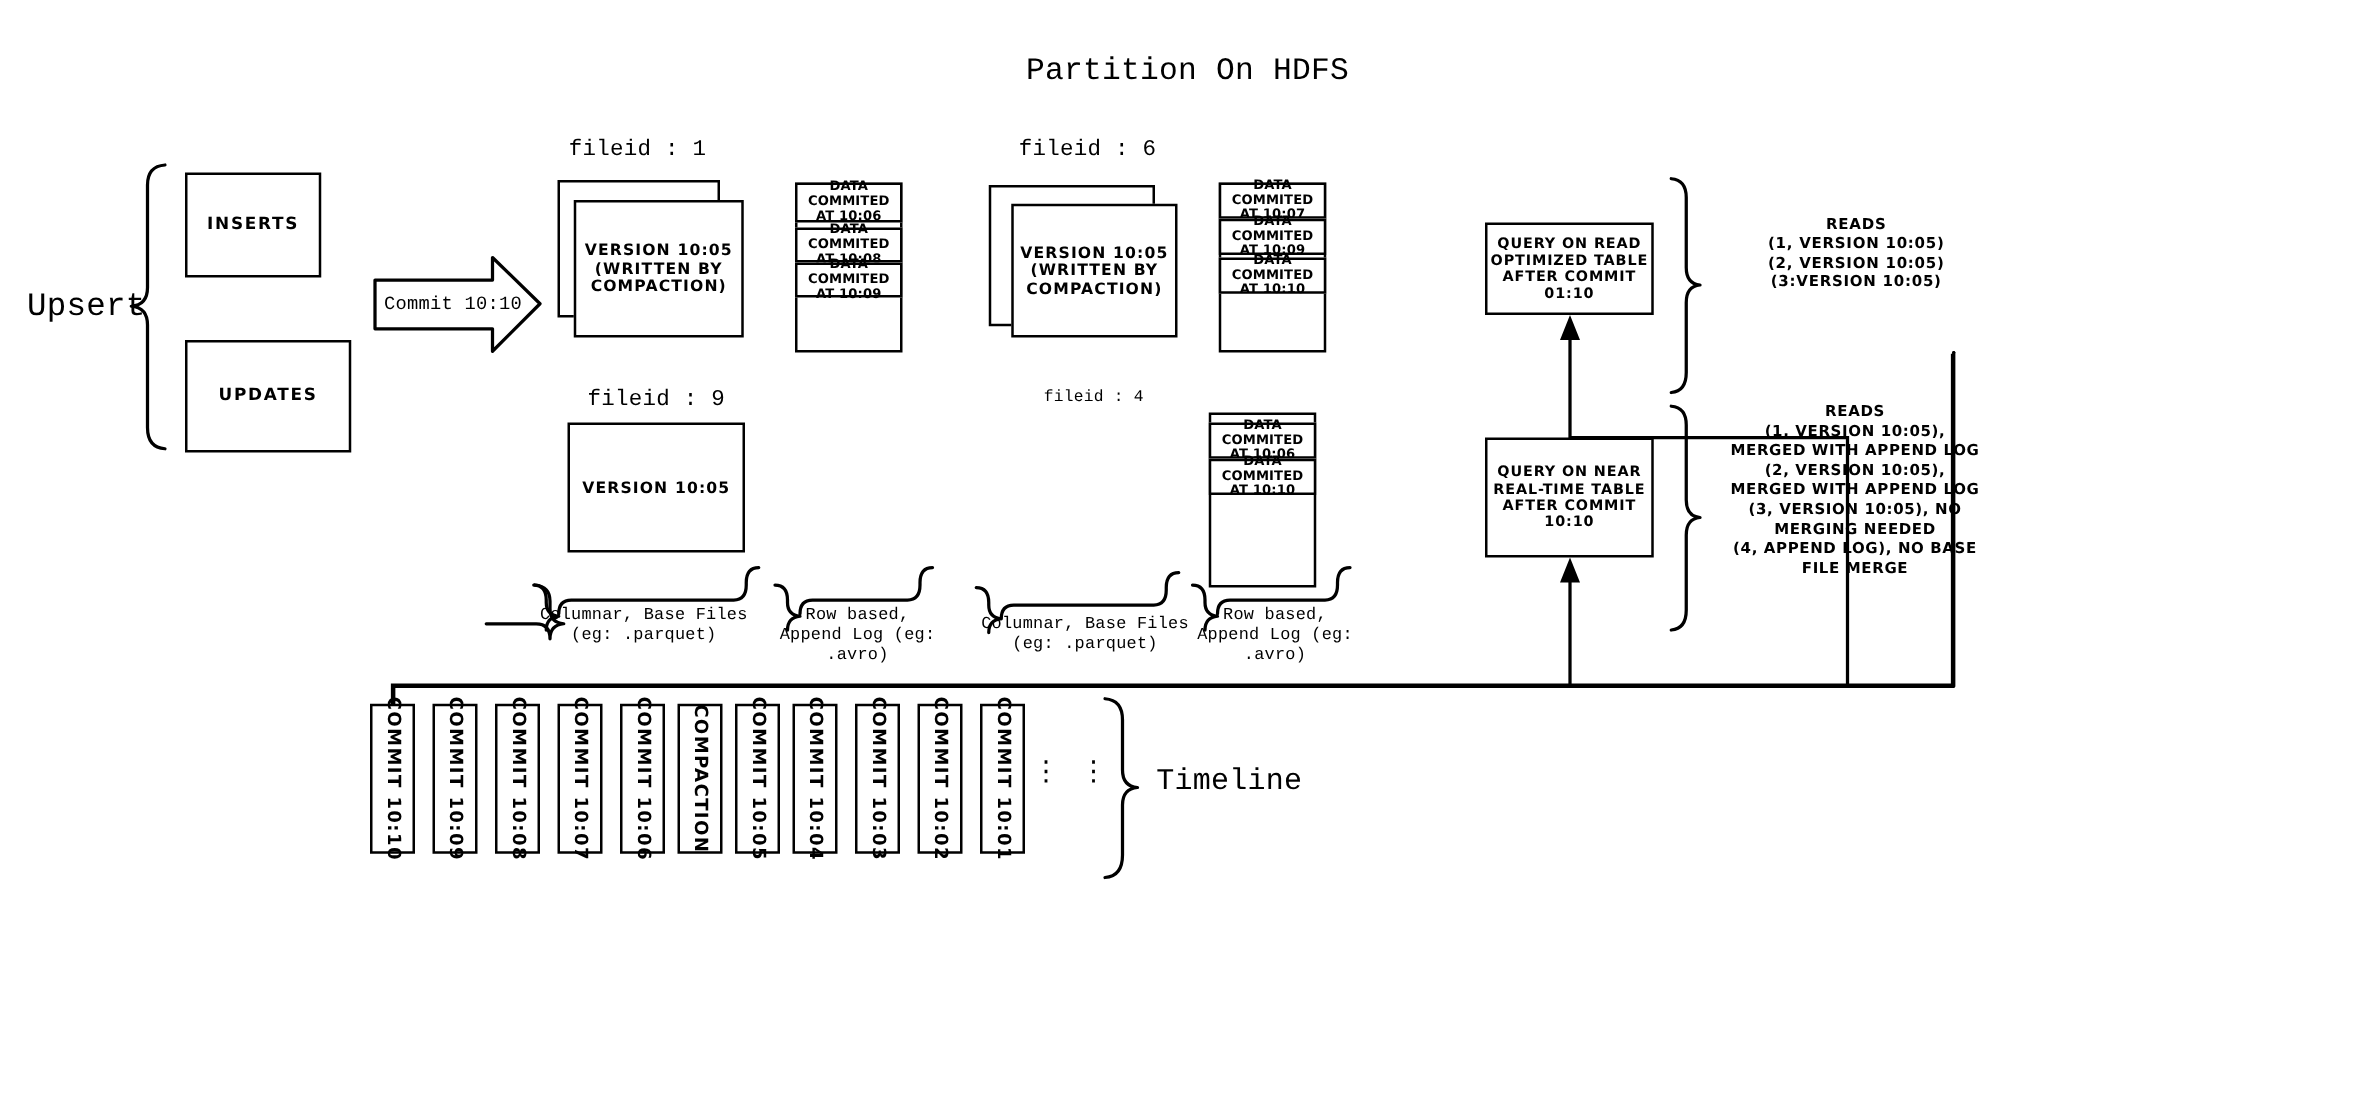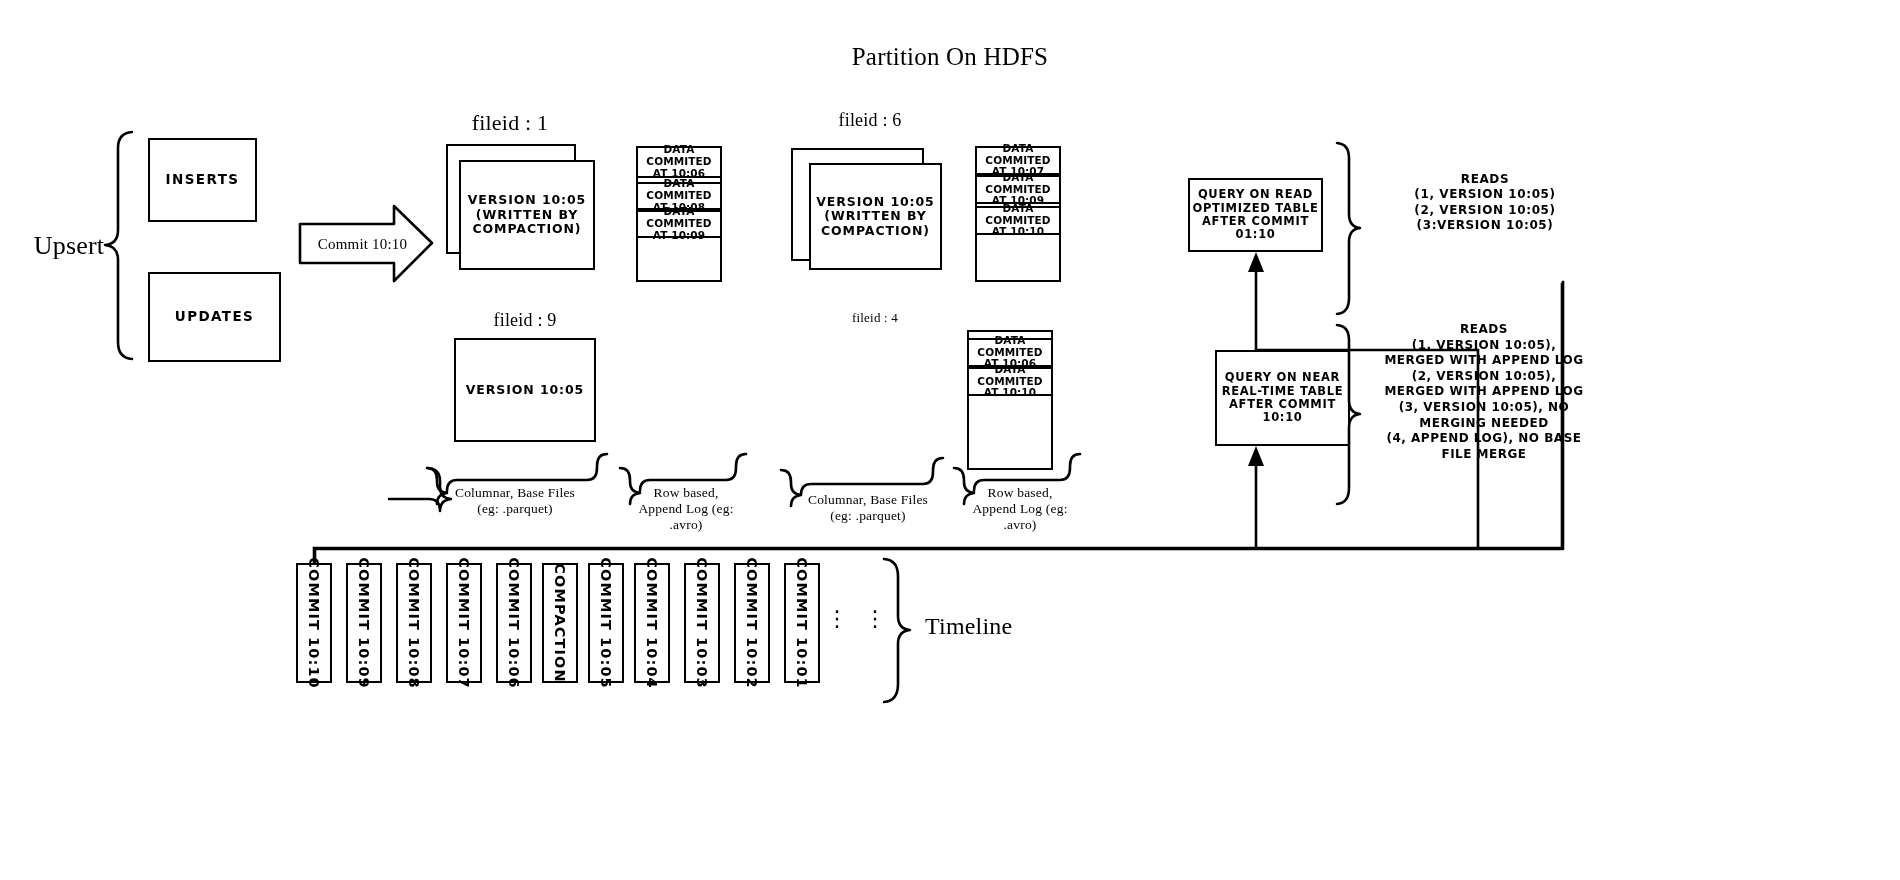--- a/index.html
+++ b/index.html
@@ -6,21 +6,21 @@
   body{width:1900px;height:880px;position:relative;overflow:hidden;
        font-family:"Liberation Sans",sans-serif;color:#000;}
   .stage{position:absolute;left:0;top:0;width:1900px;height:880px;}
   .box{position:absolute;box-sizing:border-box;border:2.5px solid #000;background:#fff;
        display:flex;align-items:center;justify-content:center;text-align:center;}
   .lbl{position:absolute;box-sizing:border-box;text-align:center;white-space:pre-line;}
 
   
   .marker{font-family:"DejaVu Sans",sans-serif;font-weight:bold;letter-spacing:.4px;
           line-height:1.16;}
-  .thin{font-family:Liberation Serif, serif;font-weight:400;letter-spacing:.2px;
+  .thin{font-family:Liberation Mono, monospace;font-weight:400;letter-spacing:.2px;
         line-height:1.2;}
   svg.ovl{position:absolute;left:0;top:0;width:1900px;height:880px;overflow:visible;
           pointer-events:none;}
   svg.ovl *{vector-effect:non-scaling-stroke;}
 
   
   .vchip{position:absolute;box-sizing:border-box;border:2.5px solid #000;background:#fff;}
   .vchip span{position:absolute;left:50%;top:50%;
               transform:translate(-50%,-50%) rotate(90deg);
               white-space:nowrap;font-family:"DejaVu Sans",sans-serif;
@@ -40,21 +40,21 @@
   <div class="lbl thin" style="left:700px;top:42px;width:500px;font-size:25px;">Partition On HDFS</div>
 
   <div class="lbl thin" style="left:14px;top:230px;width:110px;font-size:26px;">Upsert</div>
 
   <div class="box marker" style="left:148px;top:138px;width:109px;height:84px;font-size:13.5px;letter-spacing:1.4px;">INSERTS</div>
 
   <div class="box marker" style="left:148px;top:272px;width:133px;height:90px;font-size:13.5px;letter-spacing:1.4px;">UPDATES</div>
 
   <div class="lbl thin" style="left:300px;top:235px;width:125px;font-size:15px;">Commit 10:10</div>
 
-  <div class="lbl thin" style="left:430px;top:110px;width:160px;font-size:22px;">fileid : 1</div>
+  <div class="lbl thin" style="left:430px;top:110px;width:160px;font-size:18px;">fileid : 1</div>
   <div class="box" style="left:446px;top:144px;width:130px;height:110px;"></div>
   <div class="box marker" style="left:459px;top:160px;width:136px;height:110px;font-size:12.5px;letter-spacing:.9px;">VERSION 10:05
 (WRITTEN BY
 COMPACTION)</div>
 
   <div class="box" style="left:636px;top:146px;width:86px;height:136px;"></div>
   <div class="logcell" style="left:636px;top:146px;width:86px;height:32px;">DATA COMMITED
 AT 10:06</div>
   <div class="logcell" style="left:636px;top:182px;width:86px;height:28px;">DATA COMMITED
 AT 10:08</div>
@@ -98,21 +98,21 @@
 
   <div class="box marker" style="left:1188px;top:178px;width:135px;height:74px;font-size:11.5px;letter-spacing:.7px;">QUERY ON READ
 OPTIMIZED TABLE
 AFTER COMMIT
 01:10</div>
   <div class="lbl marker" style="left:1360px;top:172px;width:250px;font-size:12px;letter-spacing:.6px;line-height:1.28;">READS
 (1, VERSION 10:05)
 (2, VERSION 10:05)
 (3:VERSION 10:05)</div>
 
-  <div class="box marker" style="left:1188px;top:350px;width:135px;height:96px;font-size:11.5px;letter-spacing:.7px;margin-left:27px;">QUERY ON NEAR
+  <div class="box marker" style="left:1188px;top:350px;width:135px;height:96px;font-size:11.5px;letter-spacing:.7px;">QUERY ON NEAR
 REAL-TIME TABLE
 AFTER COMMIT
 10:10</div>
   <div class="lbl marker" style="left:1350px;top:322px;width:268px;font-size:12px;letter-spacing:.5px;line-height:1.3;">READS
 (1, VERSION 10:05),
 MERGED WITH APPEND LOG
 (2, VERSION 10:05),
 MERGED WITH APPEND LOG
 (3, VERSION 10:05), NO
 MERGING NEEDED

